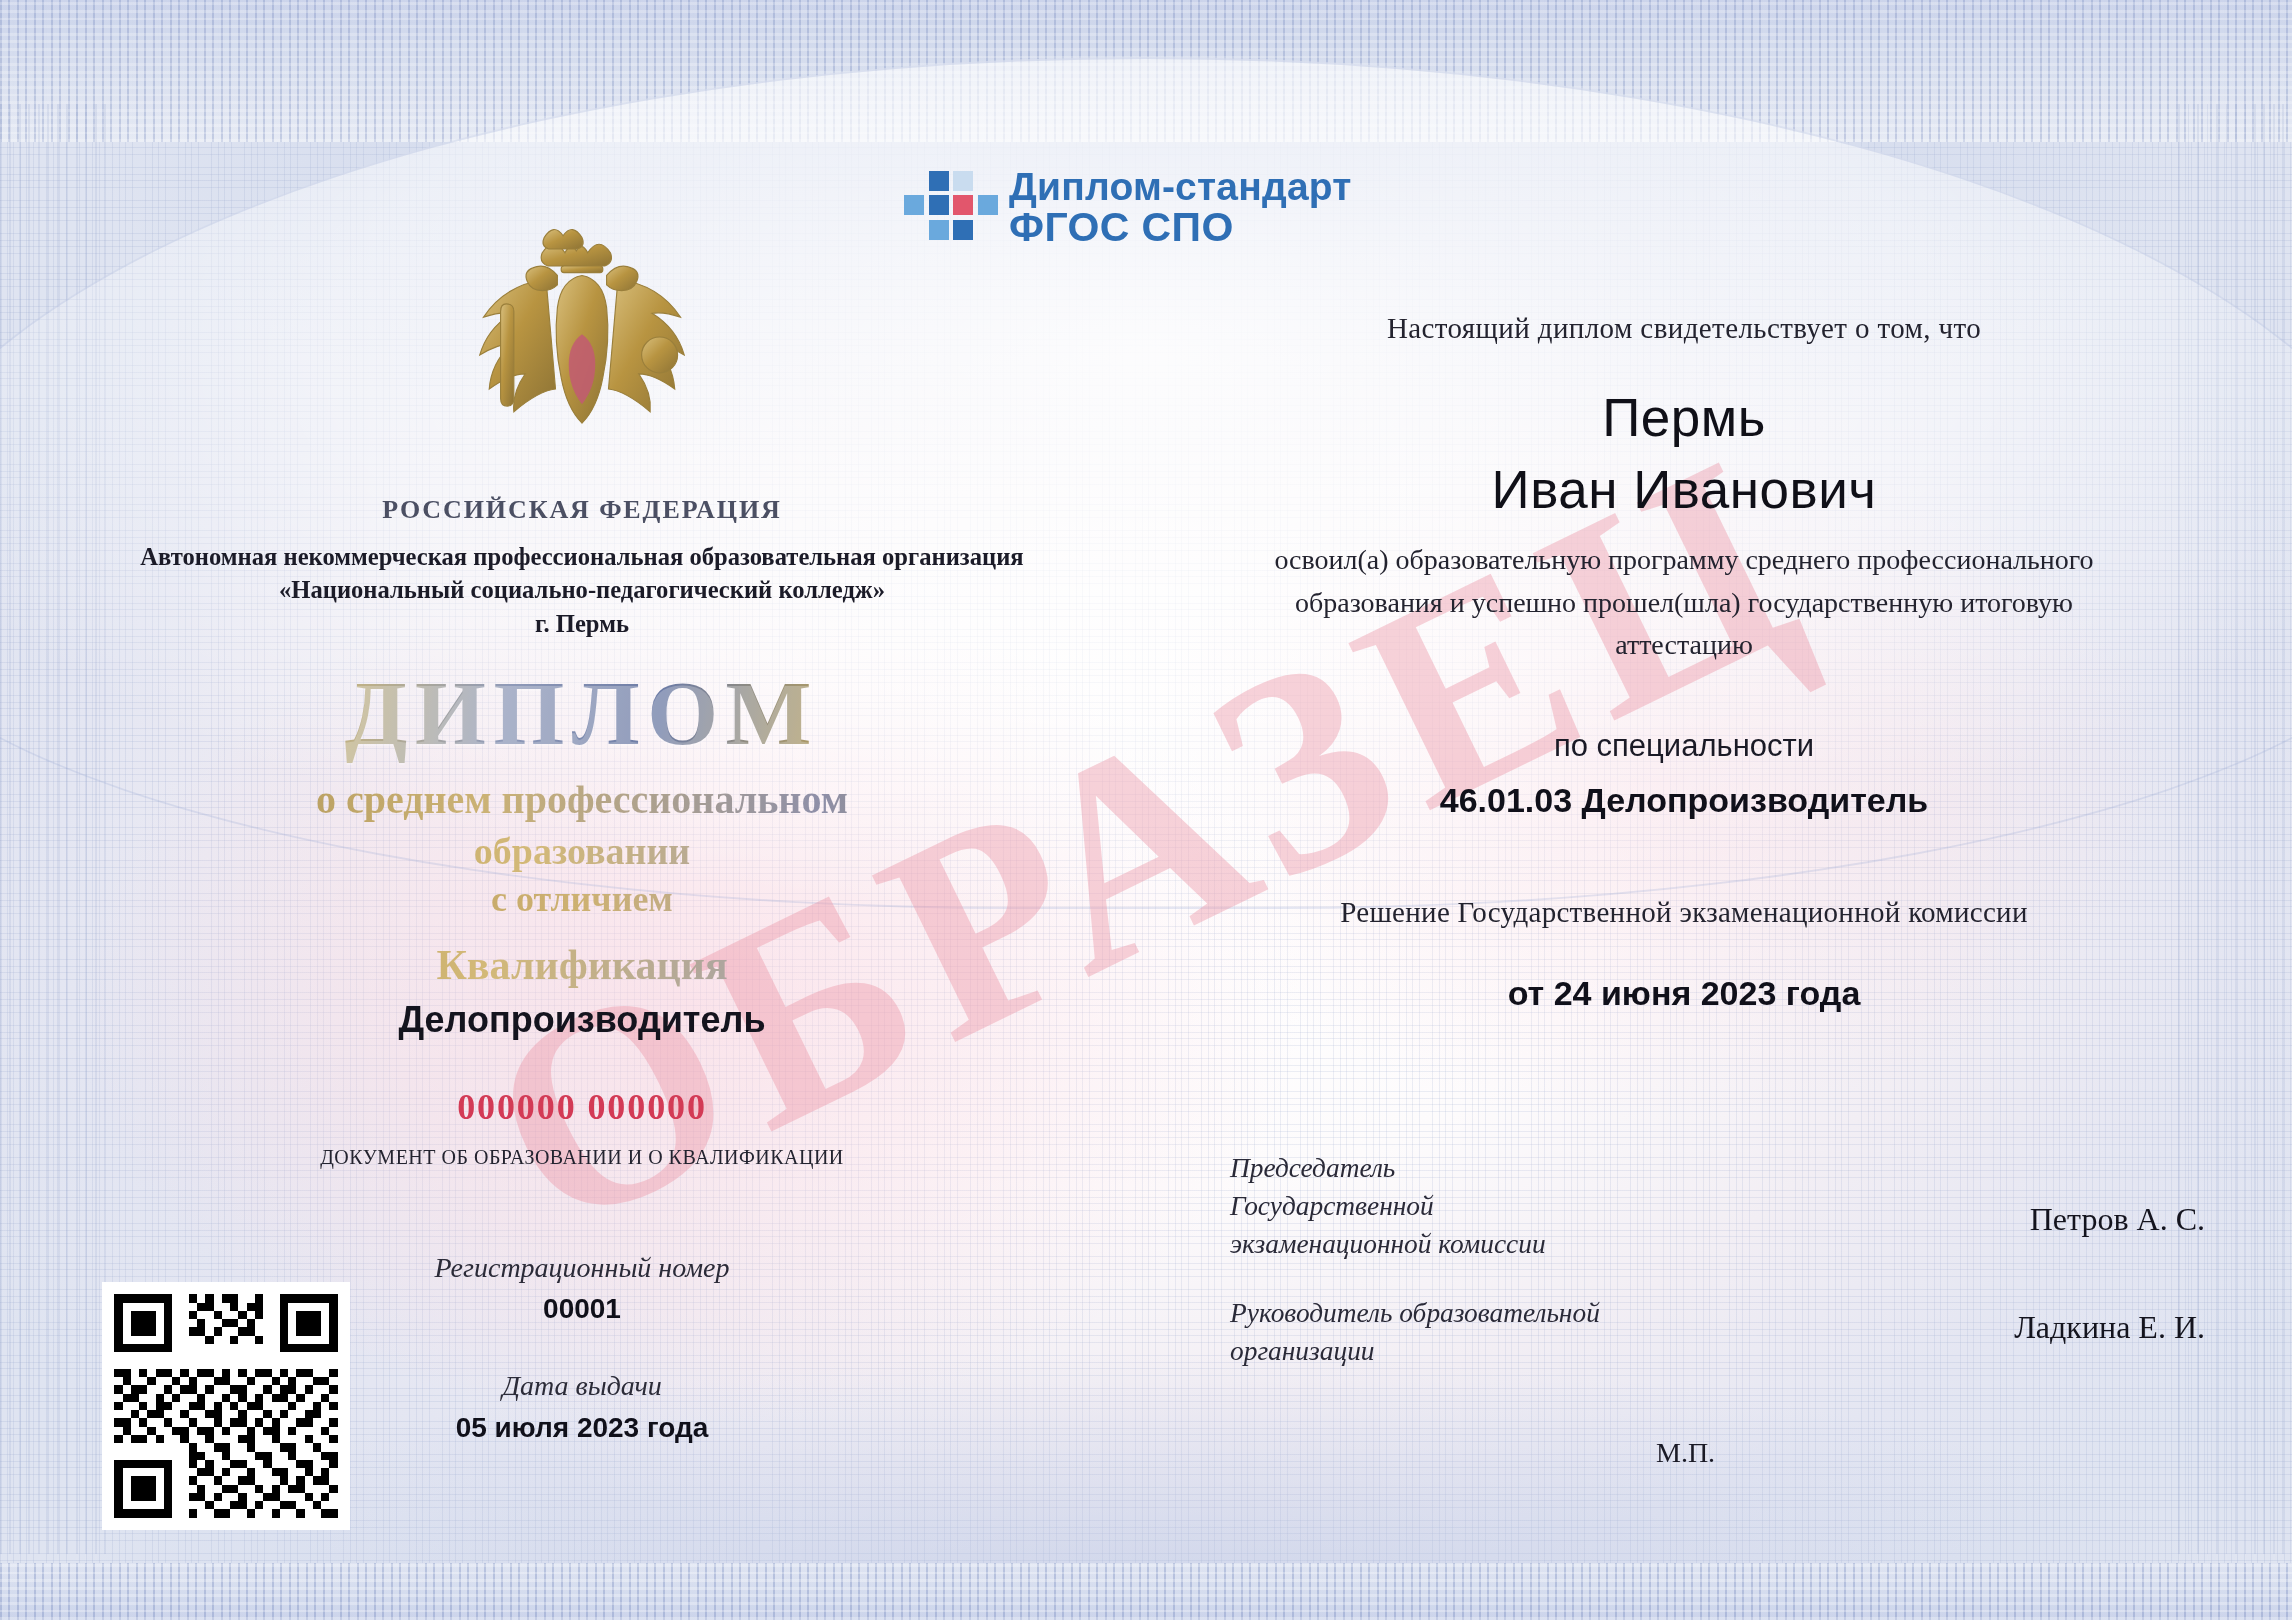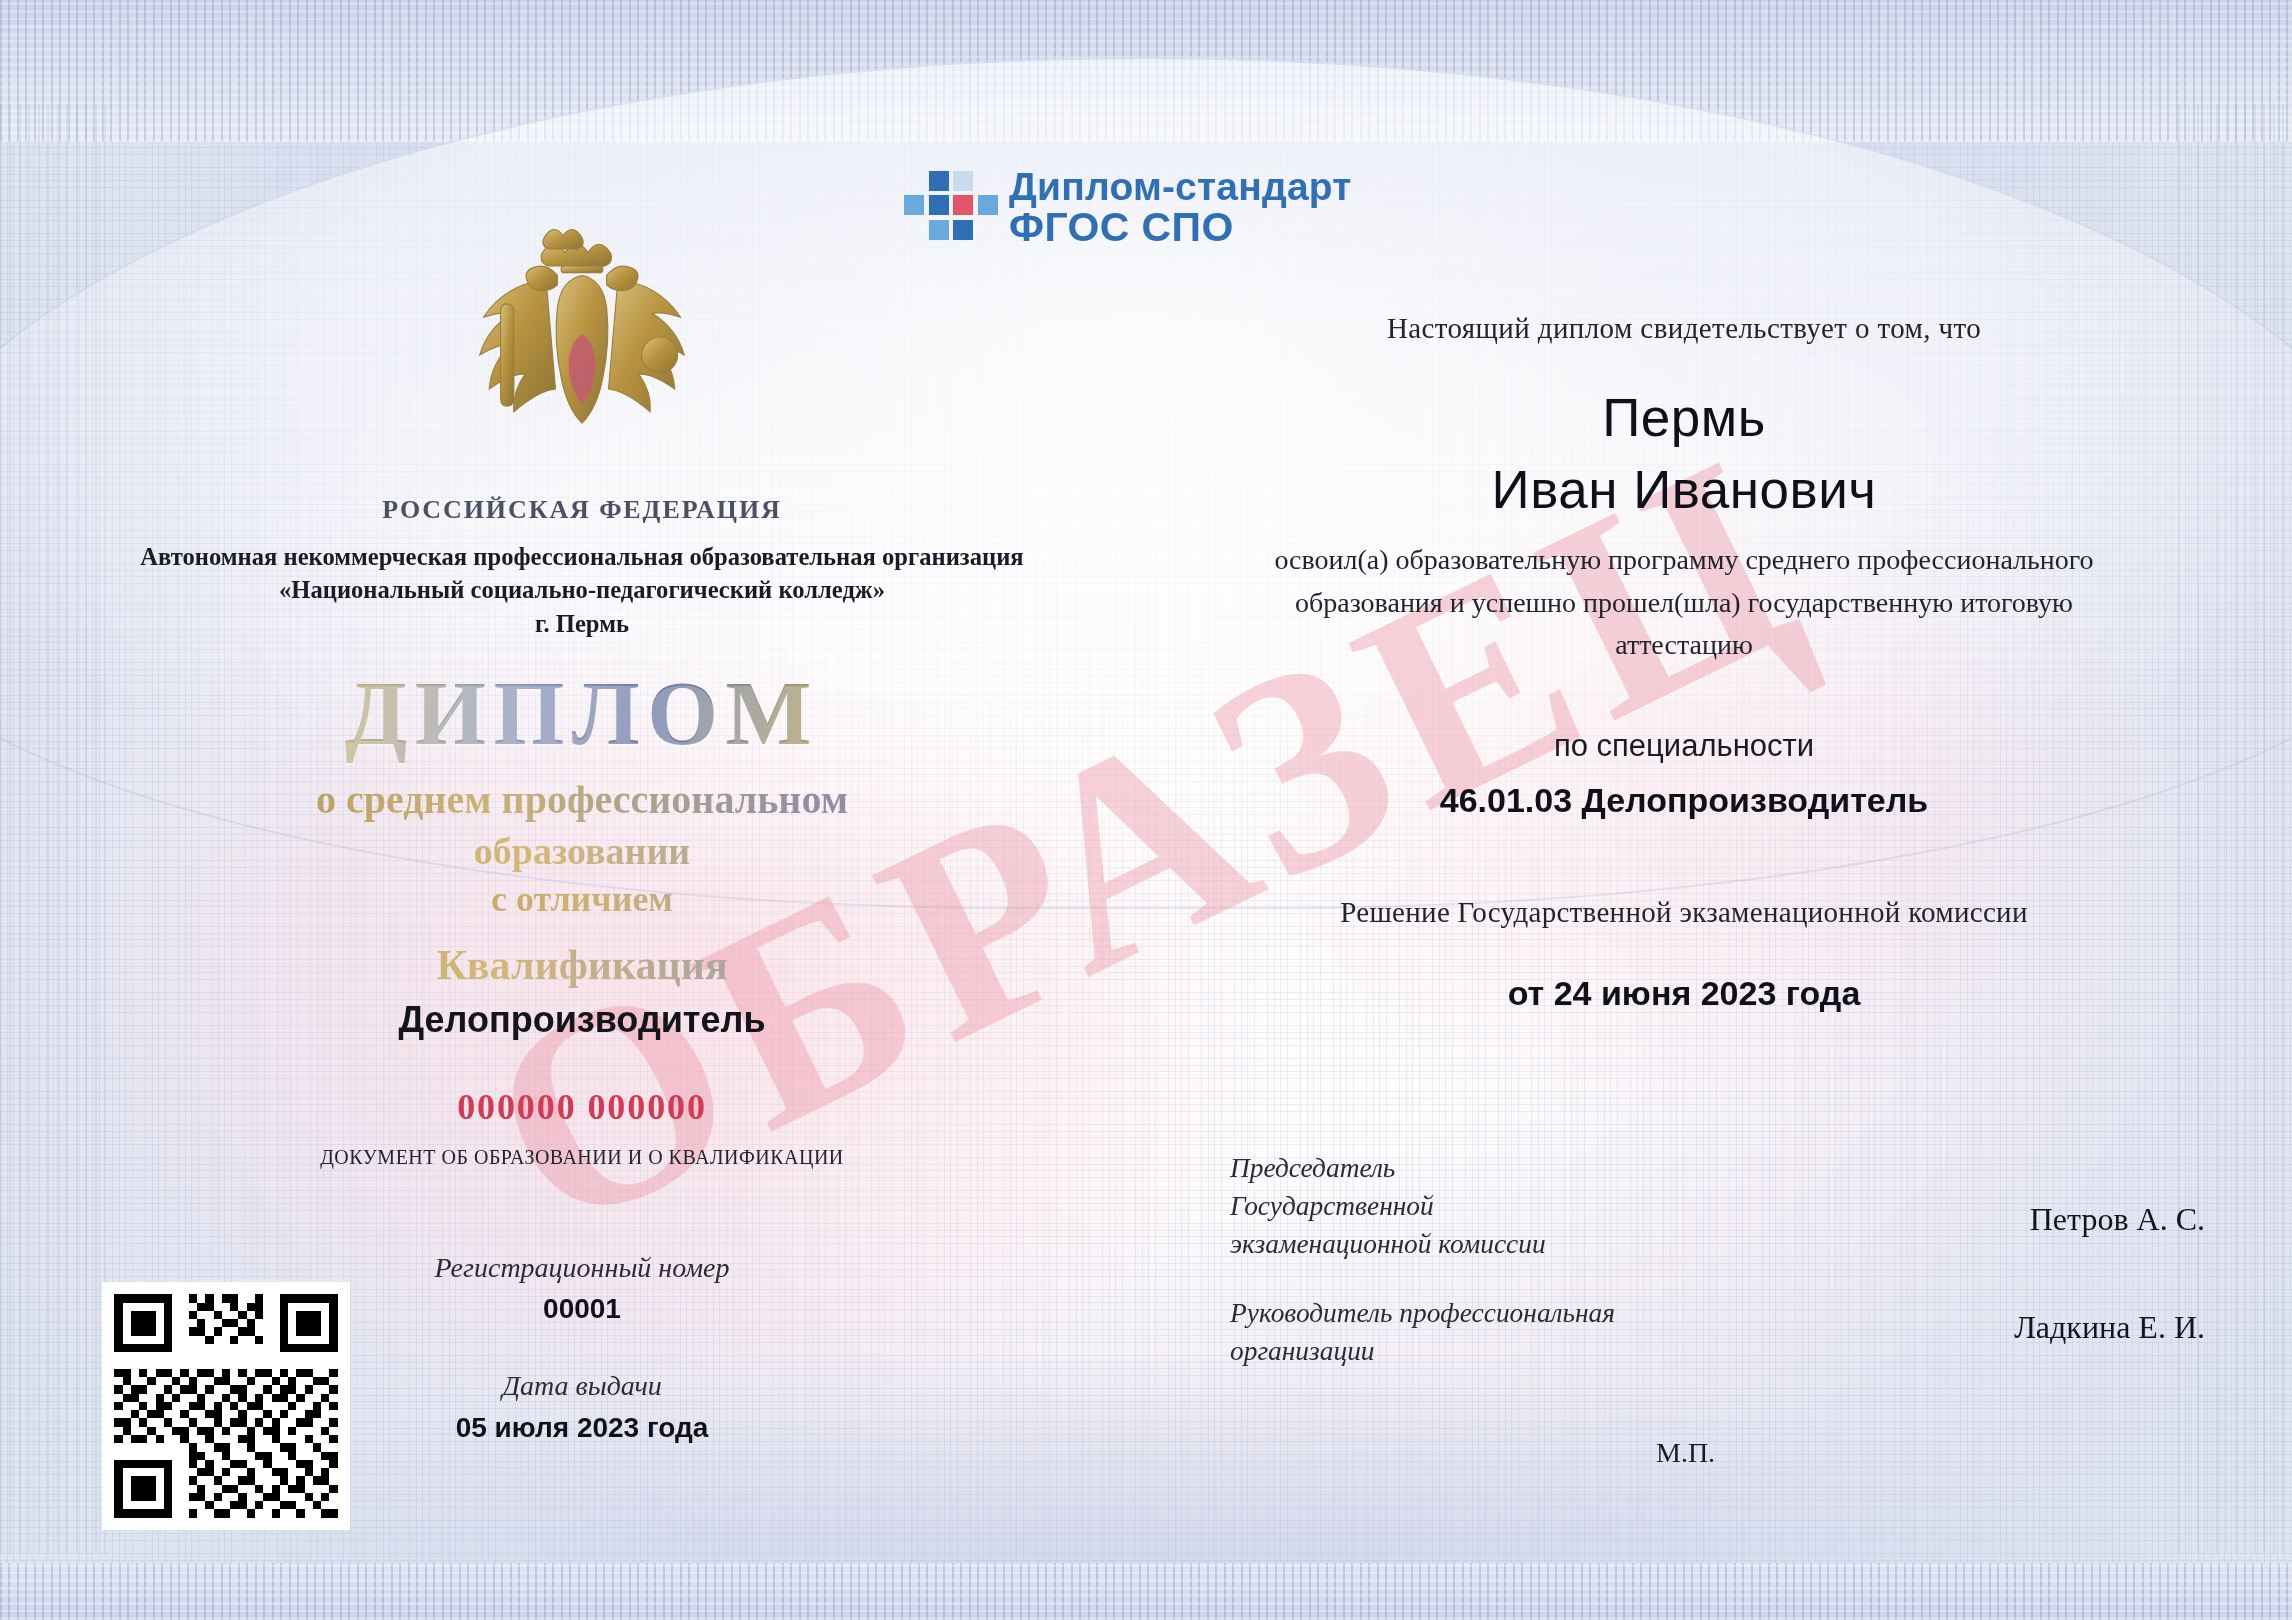--- a/index.html
+++ b/index.html
@@ -677,21 +677,21 @@
       <div class="sign-role">
         <div>Председатель</div>
         <div>Государственной</div>
         <div>экзаменационной комиссии</div>
       </div>
       <div class="sign-name">Петров А. С.</div>
     </div>
 
     <div class="sign-row second">
       <div class="sign-role">
-        <div>Руководитель профессиональная</div>
+        <div>Руководитель образовательной</div>
         <div>организации</div>
       </div>
       <div class="sign-name">Ладкина Е. И.</div>
     </div>
 
     <div class="mp">М.П.</div>
   </div>
 
 </div>
 

